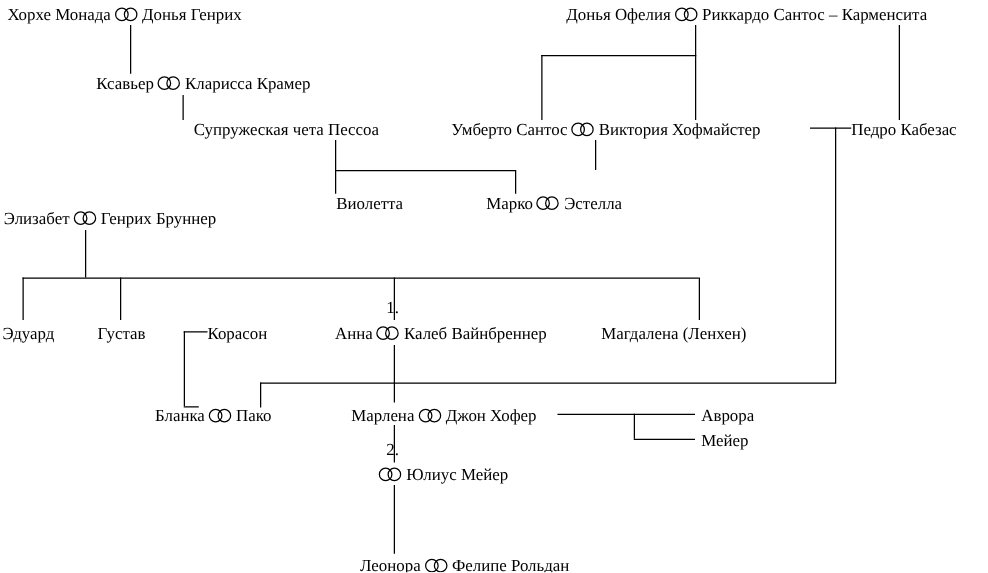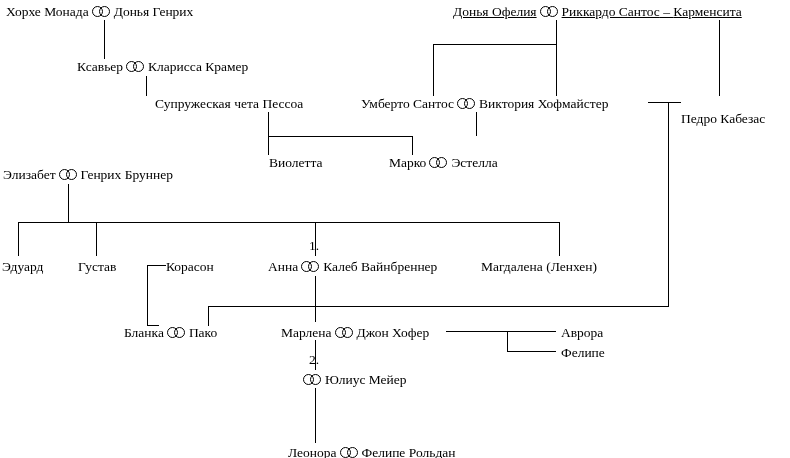--- a/index.html
+++ b/index.html
@@ -85,37 +85,37 @@
       <div class="line v" style="left: 507px; top: 331px; height: 20px;"></div>
       <div class="line h" style="left: 507px; top: 351px; width: 49px;"></div>
       <div class="line v" style="left: 315px; top: 340px; height: 30px;"></div>
       <div class="line v" style="left: 315px; top: 388px; height: 55px;"></div>
     </div>
 
   <div class="node" style="left:6px;  top:4px;">
     <span>Хорхе Монада</span><span class="marr"></span><span>Донья Генрих</span>
   </div>
 
-  <div class="node" style="left:453px; top:4px;text-decoration:underline;">
+  <div class="node" style="left:453px; top:4px;">
     <span>Донья Офелия</span><span class="marr"></span><span>Риккардо Сантос</span><span> – </span><span>Карменсита</span>
   </div>
 
   <div class="node" style="left:77px; top:59px;">
     <span>Ксавьер</span><span class="marr"></span><span>Кларисса Крамер</span>
   </div>
 
   <div class="node" style="left:155px; top:96px;">
     <span>Супружеская чета Пессоа</span>
   </div>
 
   <div class="node" style="left:361px; top:96px;">
     <span>Умберто Сантос</span><span class="marr"></span><span>Виктория Хофмайстер</span>
   </div>
 
-  <div class="node" style="left:681px; top:96px;margin-top:15px;">
+  <div class="node" style="left:681px; top:96px;">
     <span>Педро Кабезас</span>
   </div>
 
   <div class="node" style="left:249px; top:155px;margin-left:20px;">
     <span>Виолетта</span>
   </div>
 
   <div class="node" style="left:389px; top:155px;">
     <span>Марко</span><span class="marr"></span><span>Эстелла</span>
   </div>
@@ -154,21 +154,21 @@
 
   <div class="node" style="left:281px; top:325px;">
     <span>Марлена</span><span class="marr"></span><span>Джон Хофер</span>
   </div>
 
   <div class="node" style="left:561px; top:325px;text-align:center;">
     <span>Аврора</span>
   </div>
 
   <div class="node" style="left:561px; top:345px;">
-    <span>Фелипе</span>
+    <span>Мейер</span>
   </div>
 
   <div class="node" style="left:309px; top:352px;">
     <span>2.</span>
   </div>
 
   <div class="node" style="left:300px; top:372px;">
     <span class="marr"></span><span>Юлиус Мейер</span>
   </div>
 

